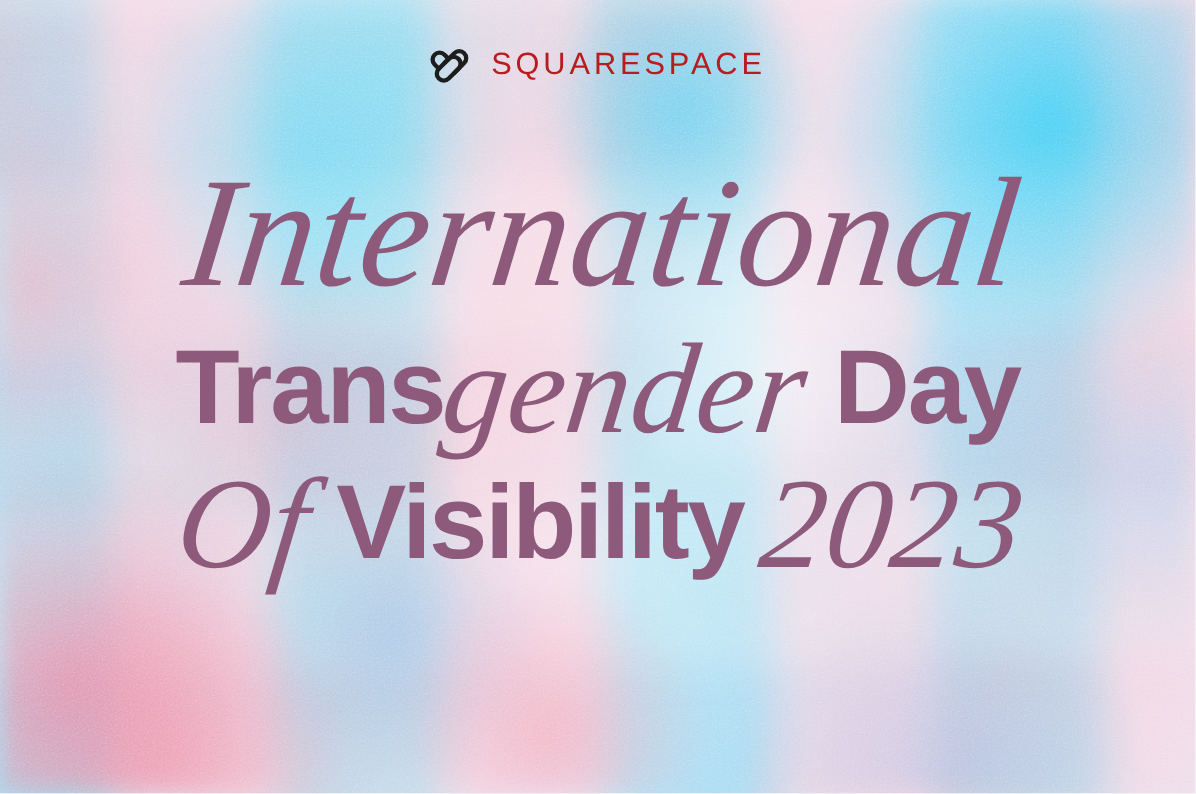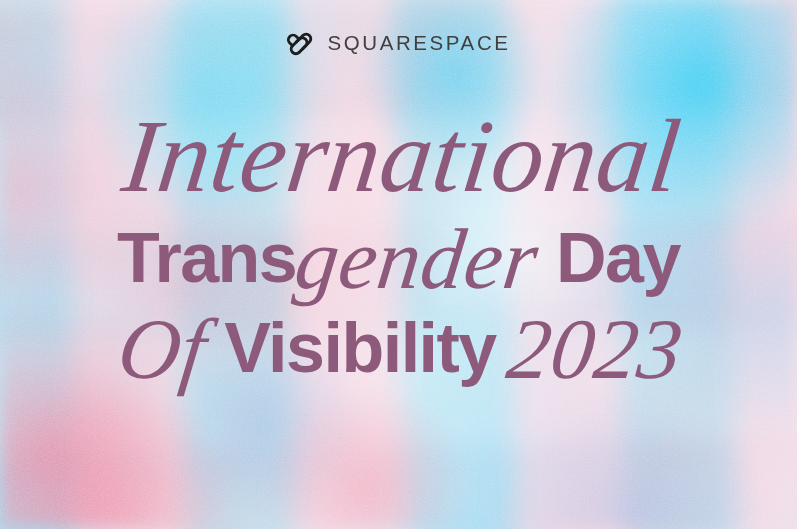--- a/index.html
+++ b/index.html
@@ -123,21 +123,21 @@
     align-items: center;
     justify-content: center;
     gap: 11px;
   }
   #brand-mark { display: block; }
   #brand-wordmark {
     font-family: "Liberation Sans", sans-serif;
     font-size: 20.5px;
     font-weight: 500;
     letter-spacing: 2.6px;
-    color: #404040;
+    color: #b91c1c;
     line-height: 1;
     white-space: nowrap;
   }
 
   
   #headline {
     position: absolute;
     top: 104px;
     left: 0;
     right: 0;

